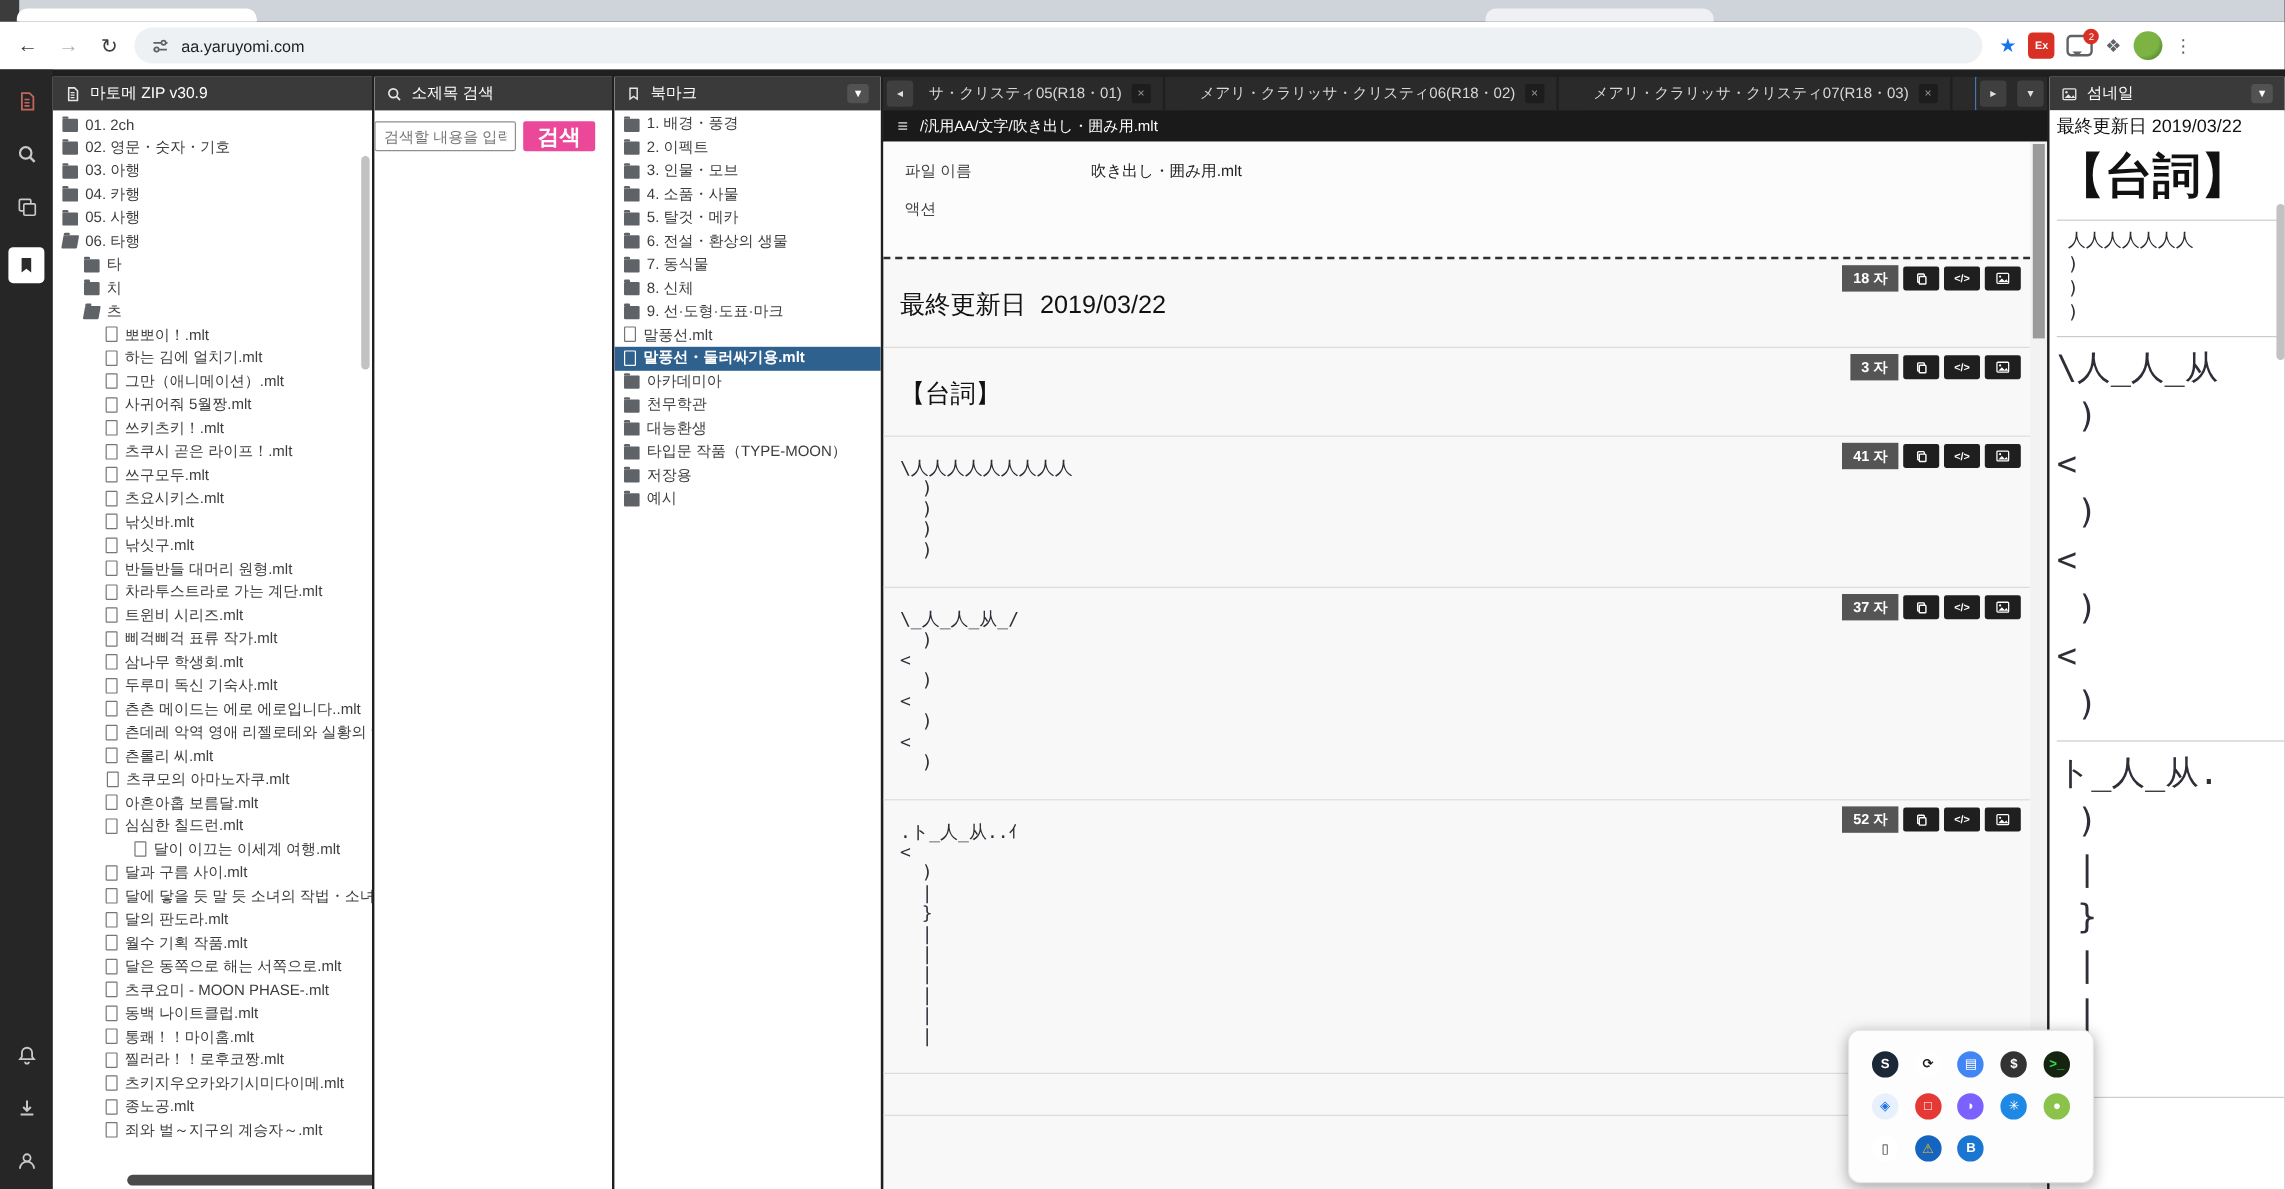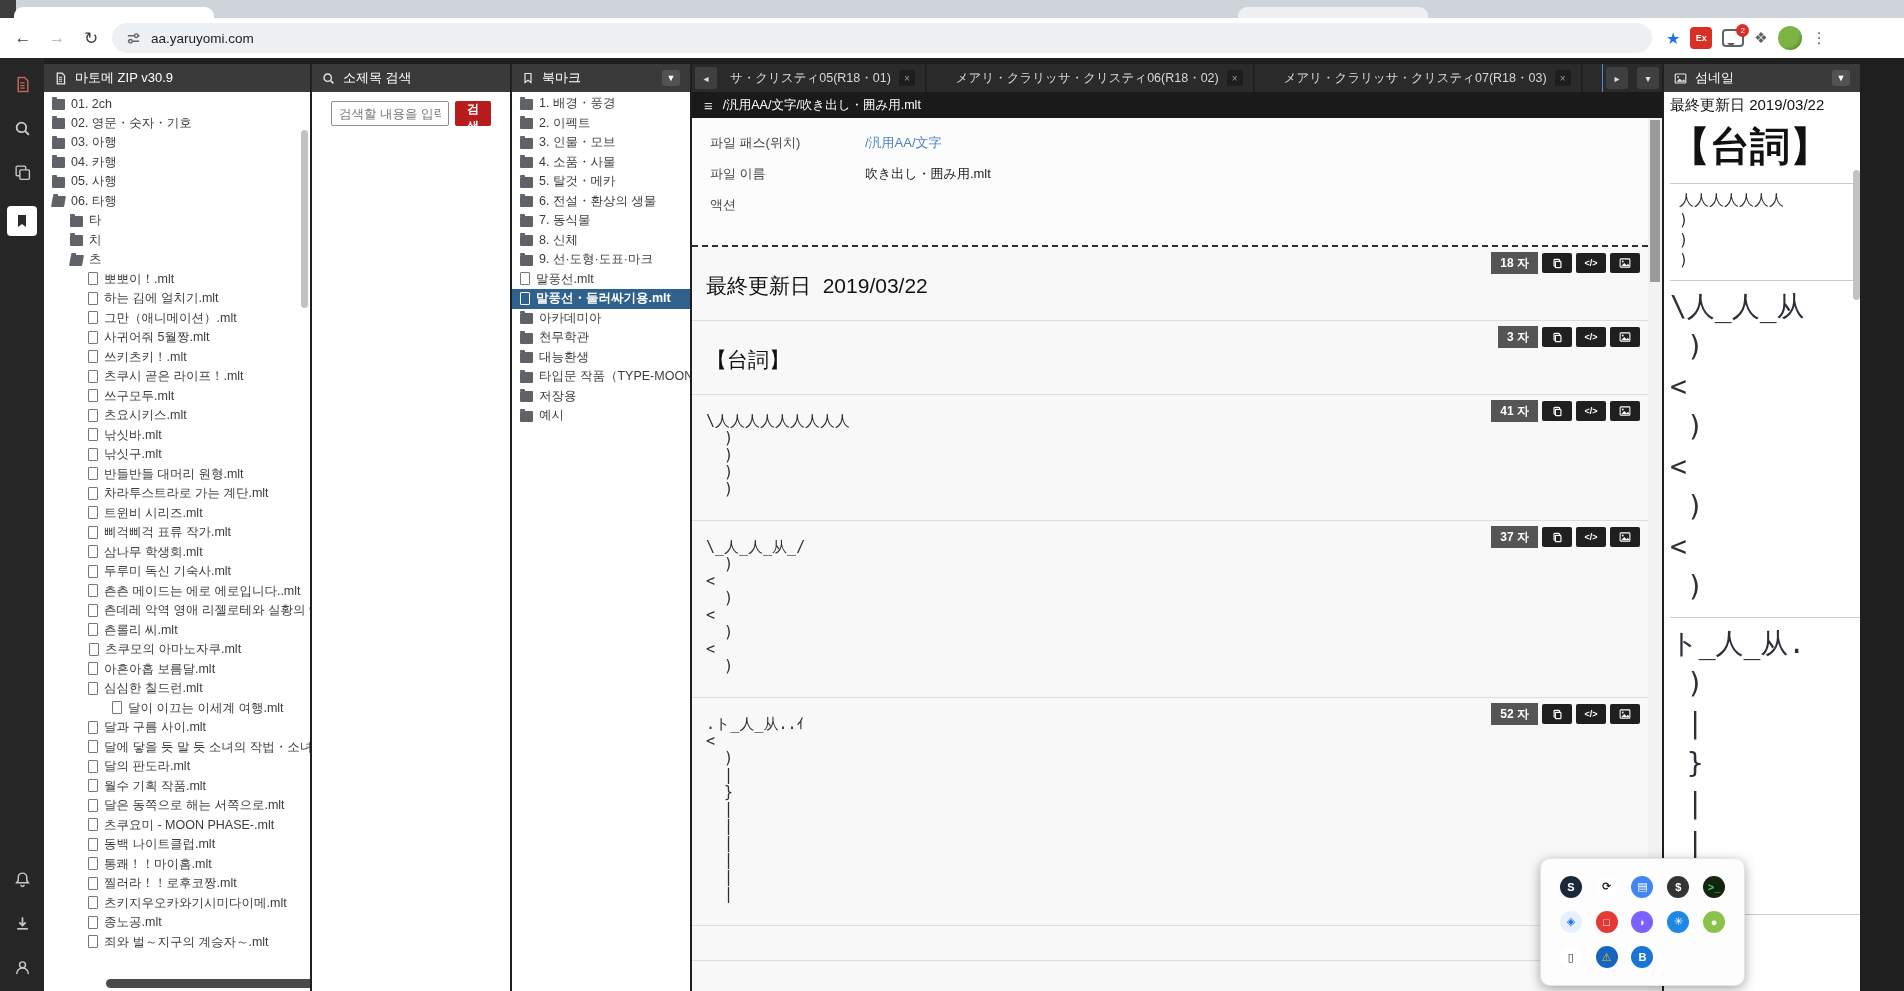--- a/index.html
+++ b/index.html
@@ -64,27 +64,27 @@
     width:5px; height:2px; background:#5f6368; border-radius:1px 1px 0 0; }
   .tico.folder-open { transform:skewX(-10deg); }
   .tico.file { width:10px; flex:0 0 10px; height:13px; background:#fff; border:1.3px solid #767676; border-radius:1px; margin-top:-1px; }
   .trow.selected { background:#2f618f; color:#fff; font-weight:bold; }
   .trow.selected .tico.file { background:#2f618f; border-color:#fff; }
   .vthumb { position:absolute; right:2px; top:38px; width:7px; height:178px; background:#c2c2c2; border-radius:4px; }
   .hthumb { position:absolute; left:62px; bottom:3px; width:225px; height:9px; background:#4a4a4a; border-radius:5px; }
 
   
   .p-sub { width:198px; }
-  .subrow { display:flex; align-items:center; gap:6px; padding:9px 19px; }
+  .subrow { display:flex; align-items:center; gap:6px; padding:9px 0; }
   .subrow input { width:118px; height:25px; border:1px solid #8f8f8f; border-radius:2px; font-size:12.5px; padding:0 7px; }
-  .bluebtn { height:25px; padding:0 12px; background:#b91c1c; border:none; color:#fff; font-size:12px;
+  .bluebtn { height:25px; padding:0 12px; background:#ec4899; border:none; color:#fff; font-size:18px;
     font-weight:bold; border-radius:2px; cursor:pointer;text-align:right; }
 
   
-  .p-bm { width:178px; }
+  .p-bm { width:222px; }
 
   
   .p-main { width:970px; background:#2a2a2a; }
   .tabbar { flex:0 0 28px; background:#2a2a2a; display:flex; align-items:center; gap:3px; padding:0 3px; }
   .tbtn { width:22px; height:22px; background:#3f3f3f; border:none; border-radius:3px; color:#e0e0e0;
     font-size:10px; display:flex; align-items:center; justify-content:center; cursor:pointer; flex:0 0 22px; }
   .tab { height:28px; display:flex; align-items:center; gap:8px; padding:0 10px; color:#d8d8d8;
     font-size:12.5px; white-space:nowrap; background:#2a2a2a; border-right:2px solid #1f1f1f; cursor:pointer; flex:0 0 auto; overflow:hidden; }
   .tab .x { width:16px; height:16px; background:#1d1d1d; color:#9a9a9a; font-size:10px; border-radius:2px;
     display:flex; align-items:center; justify-content:center; }
@@ -527,24 +527,20 @@
       <button class="tbtn" style="margin-left:6px">▾</button>
     </div>
     <div class="pathbar">
       <span class="hamb">≡</span>
       <span>/汎用AA/文字/吹き出し・囲み用.mlt</span>
     </div>
     <div class="mainbody">
       <div class="scrollwrap">
         <div class="info">
           <div class="irow">
-            <span class="lbl">파일 패스(위치)</span>
-            <span class="val link">/汎用AA/文字</span>
-          </div>
-          <div class="irow">
             <span class="lbl">파일 이름</span>
             <span class="val">吹き出し・囲み用.mlt</span>
           </div>
           <div class="irow">
             <span class="lbl">액션</span>
           </div>
         </div>
         <div class="sections">
 
         <section class="sec">

